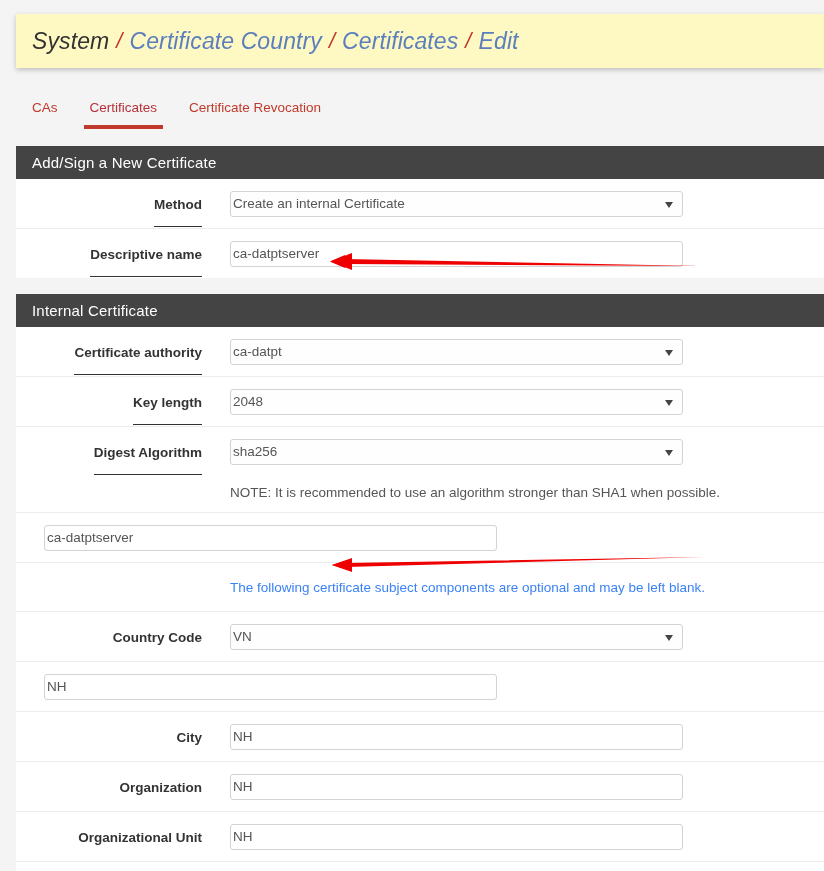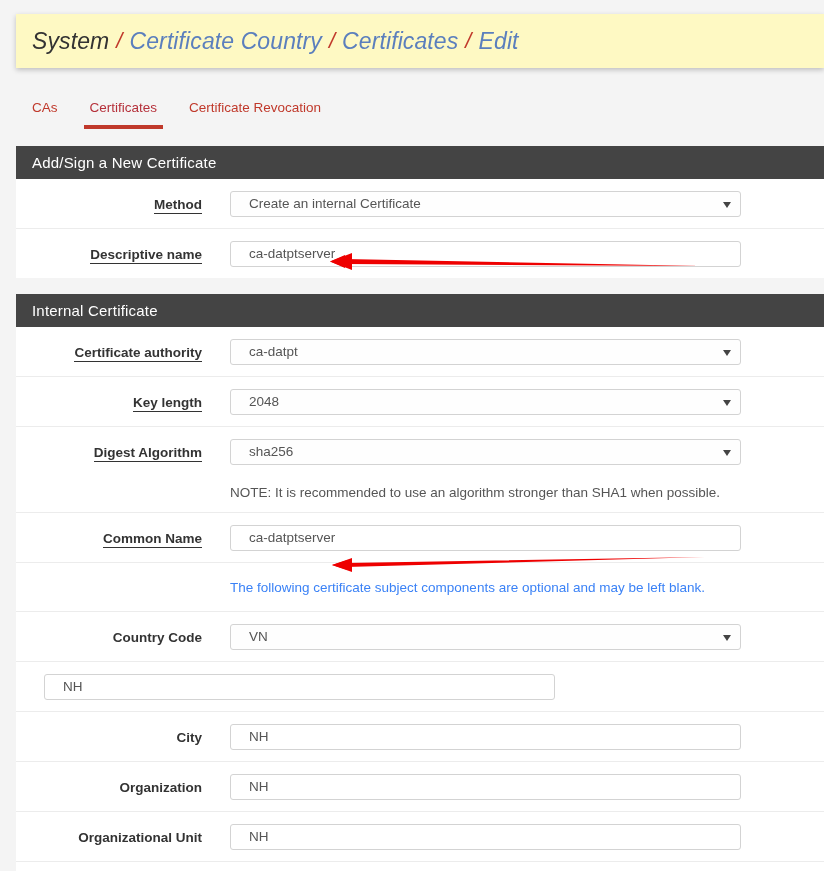--- a/index.html
+++ b/index.html
@@ -114,39 +114,39 @@
     text-align: right;
     font-size: 13.5px;
     font-weight: bold;
     color: #333333;
     padding-top: 6px;
     padding-right: 0;
     line-height: 16px;
   }
   .row-label.req span {
     border-bottom: 1px solid #333333;
-    padding-bottom: 1px;
+    padding-bottom: 14px;
     margin-left: 12px;
   }
   .row-field {
     flex: 1;
     padding-left: 28px;
     padding-right: 10px;
     min-width: 0;
   }
 
   .ctl {
-    width: 511px;
+    width: 453px;
     height: 26px;
     border: 1px solid #d3d3d3;
     border-radius: 3px;
     background: #ffffff;
     font-size: 13.5px;
     color: #555555;
-    padding: 0 18px;
+    padding: 0 2px;
     display: flex;
     align-items: flex-end;
     line-height: 24px;
   }
   .ctl.select {
     position: relative;
     padding-right: 26px;
     background: #fefefe;
   }
   .caret {
@@ -271,23 +271,20 @@
       <div class="ctl select">
         <span class="ctl-text">sha256</span>
         <span class="caret"></span>
       </div>
       <div class="help-note">NOTE: It is recommended to use an algorithm stronger than SHA1 when possible.</div>
     </div>
   </div>
 
 
   <div class="row">
-    <div class="row-label req">
-      <span>Common Name</span>
-    </div>
     <div class="row-field">
       <div class="ctl">
         <span class="ctl-text">ca-datptserver</span>
       </div>
     </div>
   </div>
 
   <div class="row">
     <div class="row-label"></div>
     <div class="row-field">

